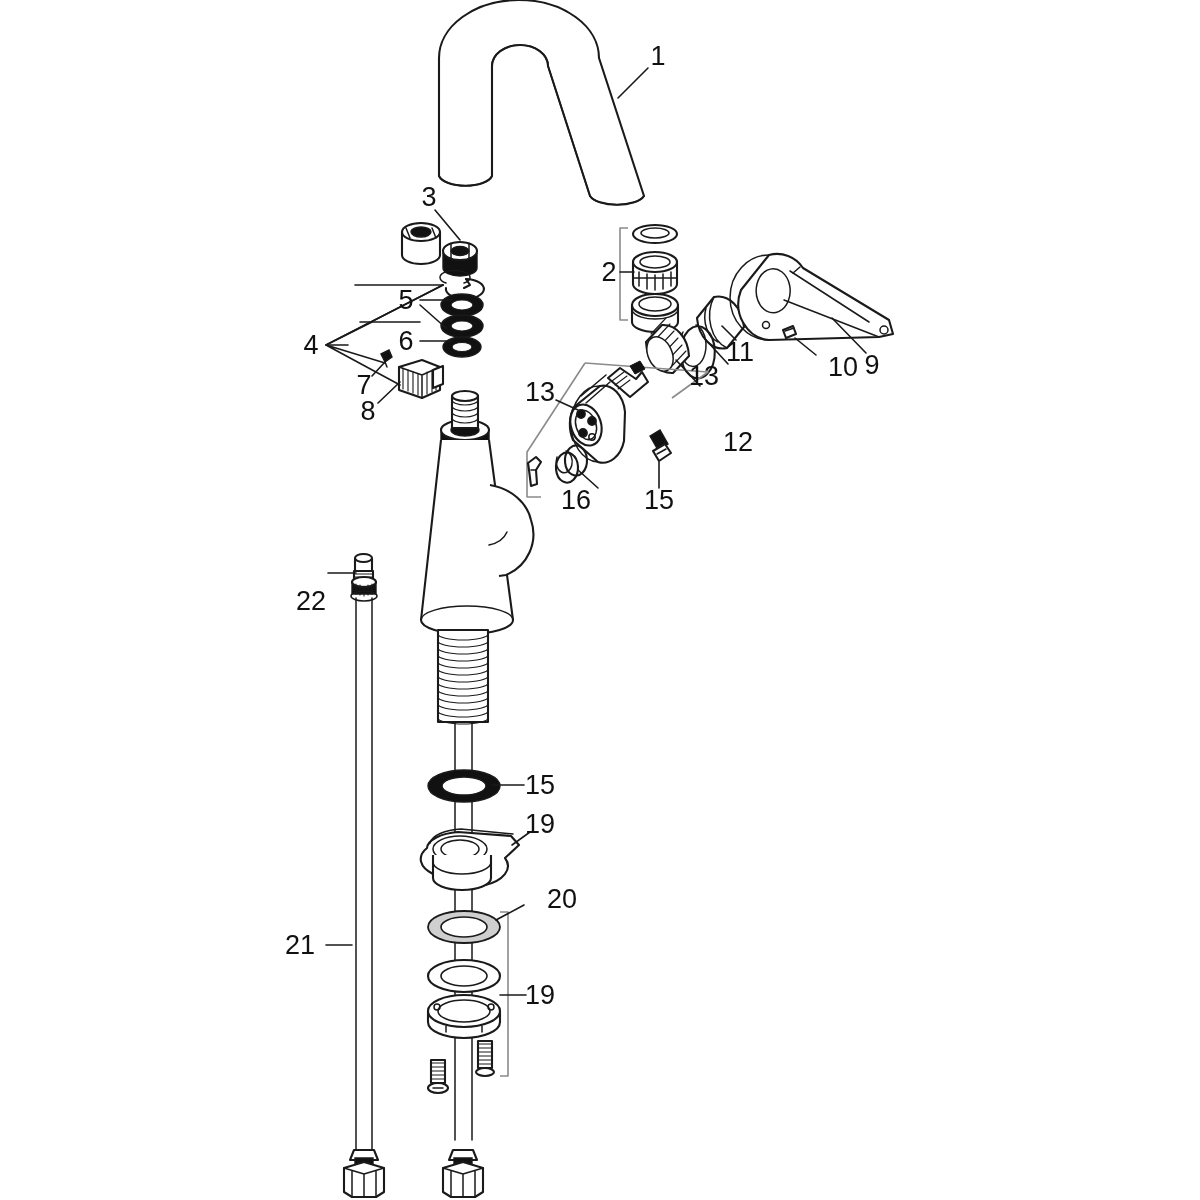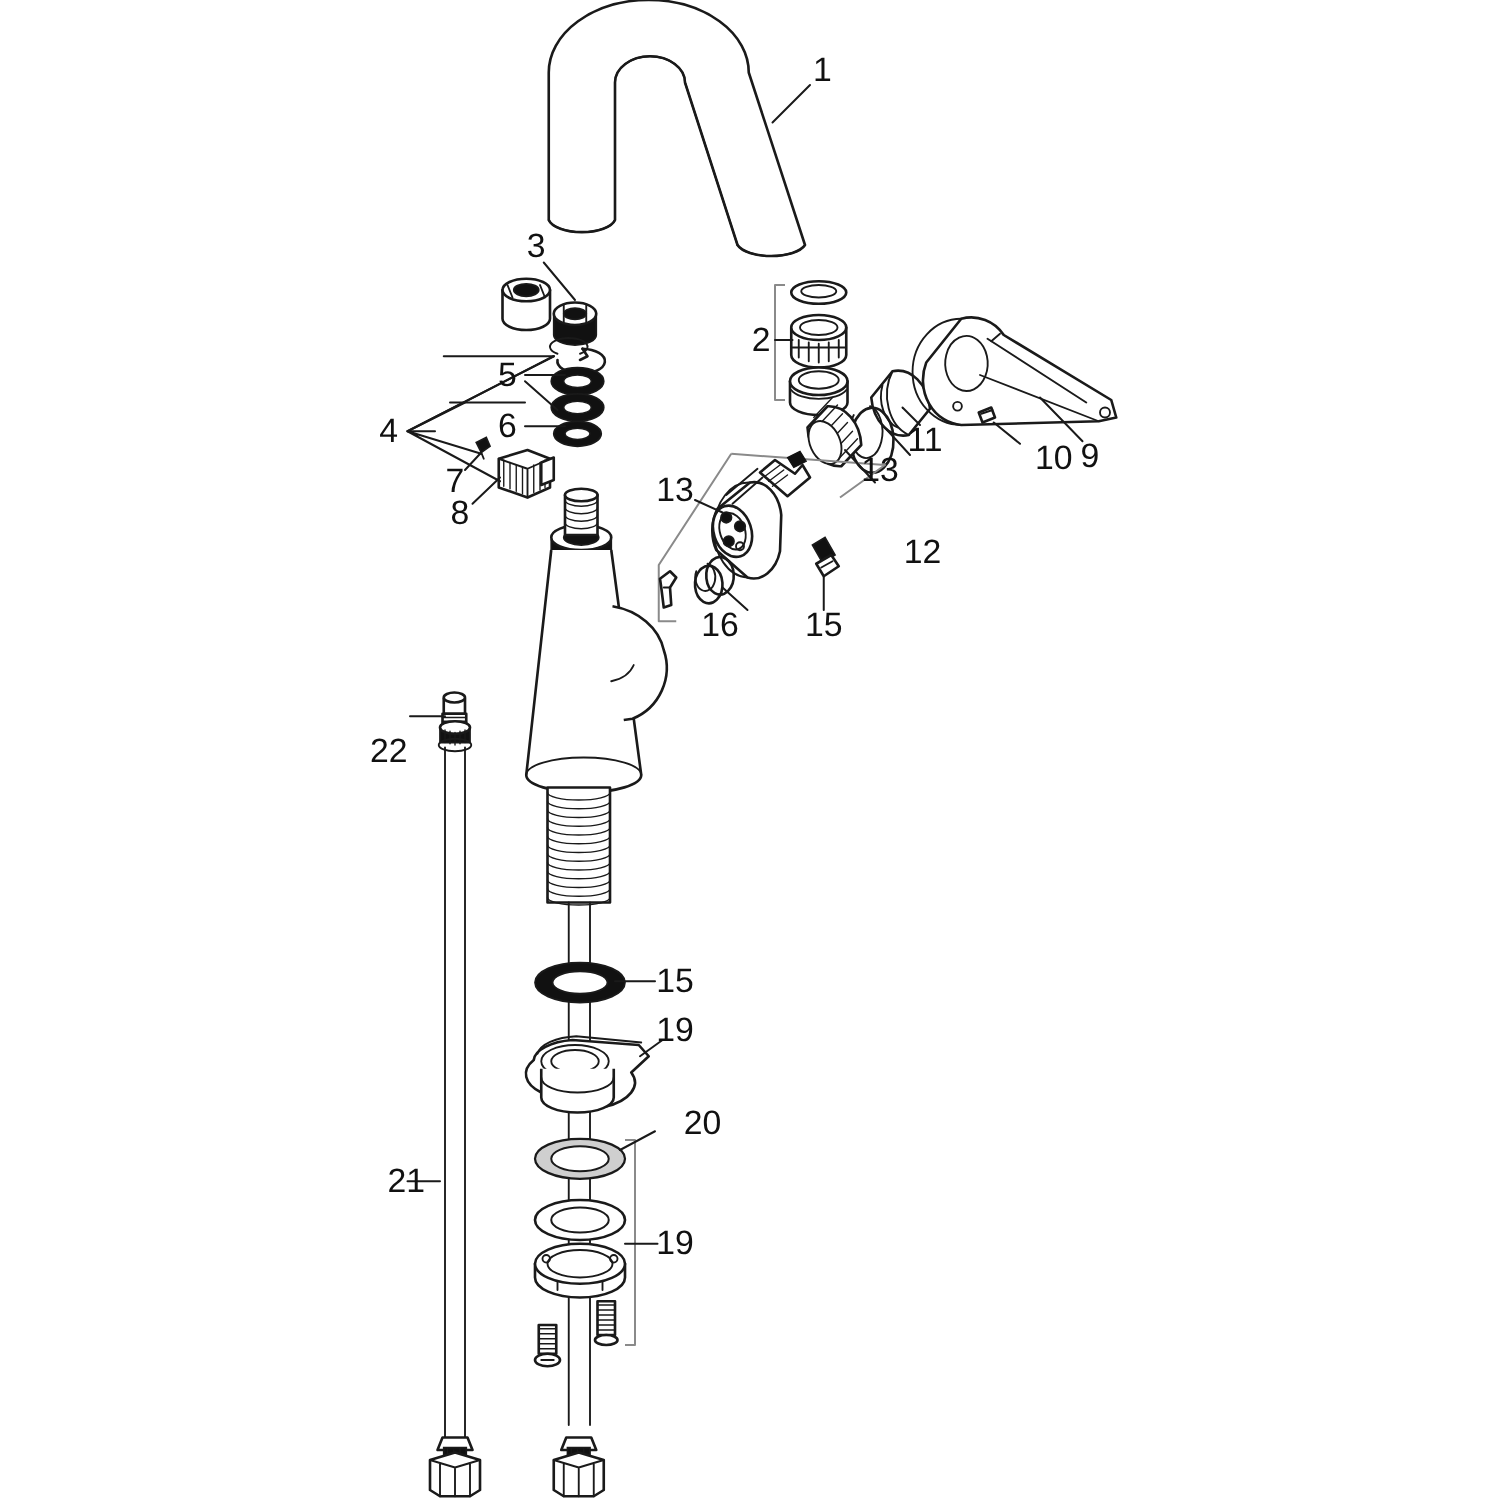--- a/index.html
+++ b/index.html
@@ -352,17 +352,17 @@
       <div class="callout" style="left: 740px; top: 352px;">11</div>
       <div class="callout" style="left: 738px; top: 398px; margin-top: 44px;">12</div>
       <div class="callout" style="left: 704px; top: 376px;">13</div>
       <div class="callout" style="left: 540px; top: 392px;">13</div>
       <div class="callout" style="left: 659px; top: 500px;">15</div>
       <div class="callout" style="left: 576px; top: 500px;">16</div>
       <div class="callout" style="left: 540px; top: 785px;">15</div>
       <div class="callout" style="left: 540px; top: 824px;">19</div>
       <div class="callout" style="left: 540px; top: 995px;">19</div>
       <div class="callout" style="left: 562px; top: 899px;">20</div>
-      <div class="callout" style="left: 325px; top: 945px;">21</div>
+      <div class="callout" style="left: 300px; top: 945px;">21</div>
       <div class="callout" style="left: 311px; top: 573px; margin-top: 28px;">22</div>
     </div>
 
 </div>
 
 </body></html>

